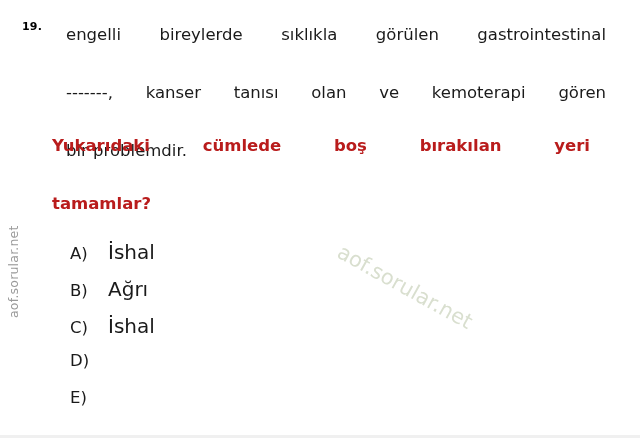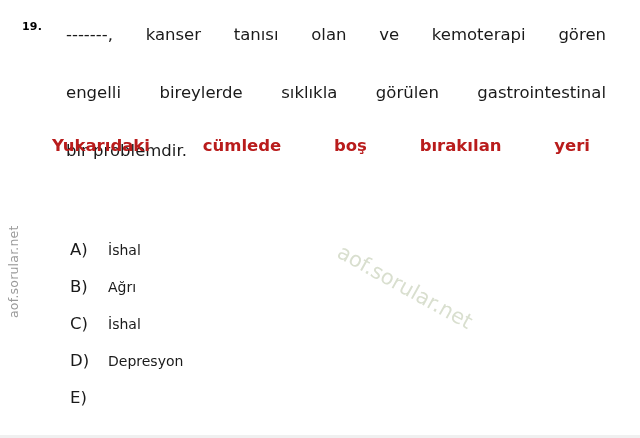--- a/index.html
+++ b/index.html
@@ -126,21 +126,21 @@
     font-size: 16.5px;
     color: #1a1a1a;
   }
   .option .letter {
     width: 38px;
     flex: 0 0 38px;
     font-size: 16.5px;
     color: #1a1a1a;
   }
   .option .text {
-    font-size: 14px;
+    font-size: 20px;
     color: #1a1a1a;
   }
 
   
   .bottom-rule {
     position: absolute;
     left: 0;
     bottom: 0;
     width: 640px;
     height: 3px;
@@ -152,45 +152,45 @@
 
 <div class="page">
 
   <div class="wm-left">aof.sorular.net</div>
   <div class="wm-diag">aof.sorular.net</div>
 
   <div class="question">
     <div class="qnum">19.</div>
 
     <div class="qbody">
+      <span class="j">engelli bireylerde sıklıkla görülen gastrointestinal</span>
       <span class="j">-------, kanser tanısı olan ve kemoterapi gören</span>
-      <span class="j">engelli bireylerde sıklıkla görülen gastrointestinal</span>
       <span class="last">bir problemdir.</span>
     </div>
 
     <div class="qprompt">
       <span class="j">Yukarıdaki cümlede boş bırakılan yeri</span>
+      <span class="last">tamamlar?</span>
     </div>
 
     <div class="options">
       <div class="option">
         <span class="letter">A)</span>
         <span class="text">İshal</span>
       </div>
       <div class="option">
         <span class="letter">B)</span>
         <span class="text">Ağrı</span>
       </div>
       <div class="option">
         <span class="letter">C)</span>
         <span class="text">İshal</span>
       </div>
       <div class="option">
         <span class="letter">D)</span>
-        <span class="text">Depresyon</span>
       </div>
       <div class="option">
         <span class="letter">E)</span>
       </div>
     </div>
   </div>
 
   <div class="bottom-rule"></div>
 </div>
 

